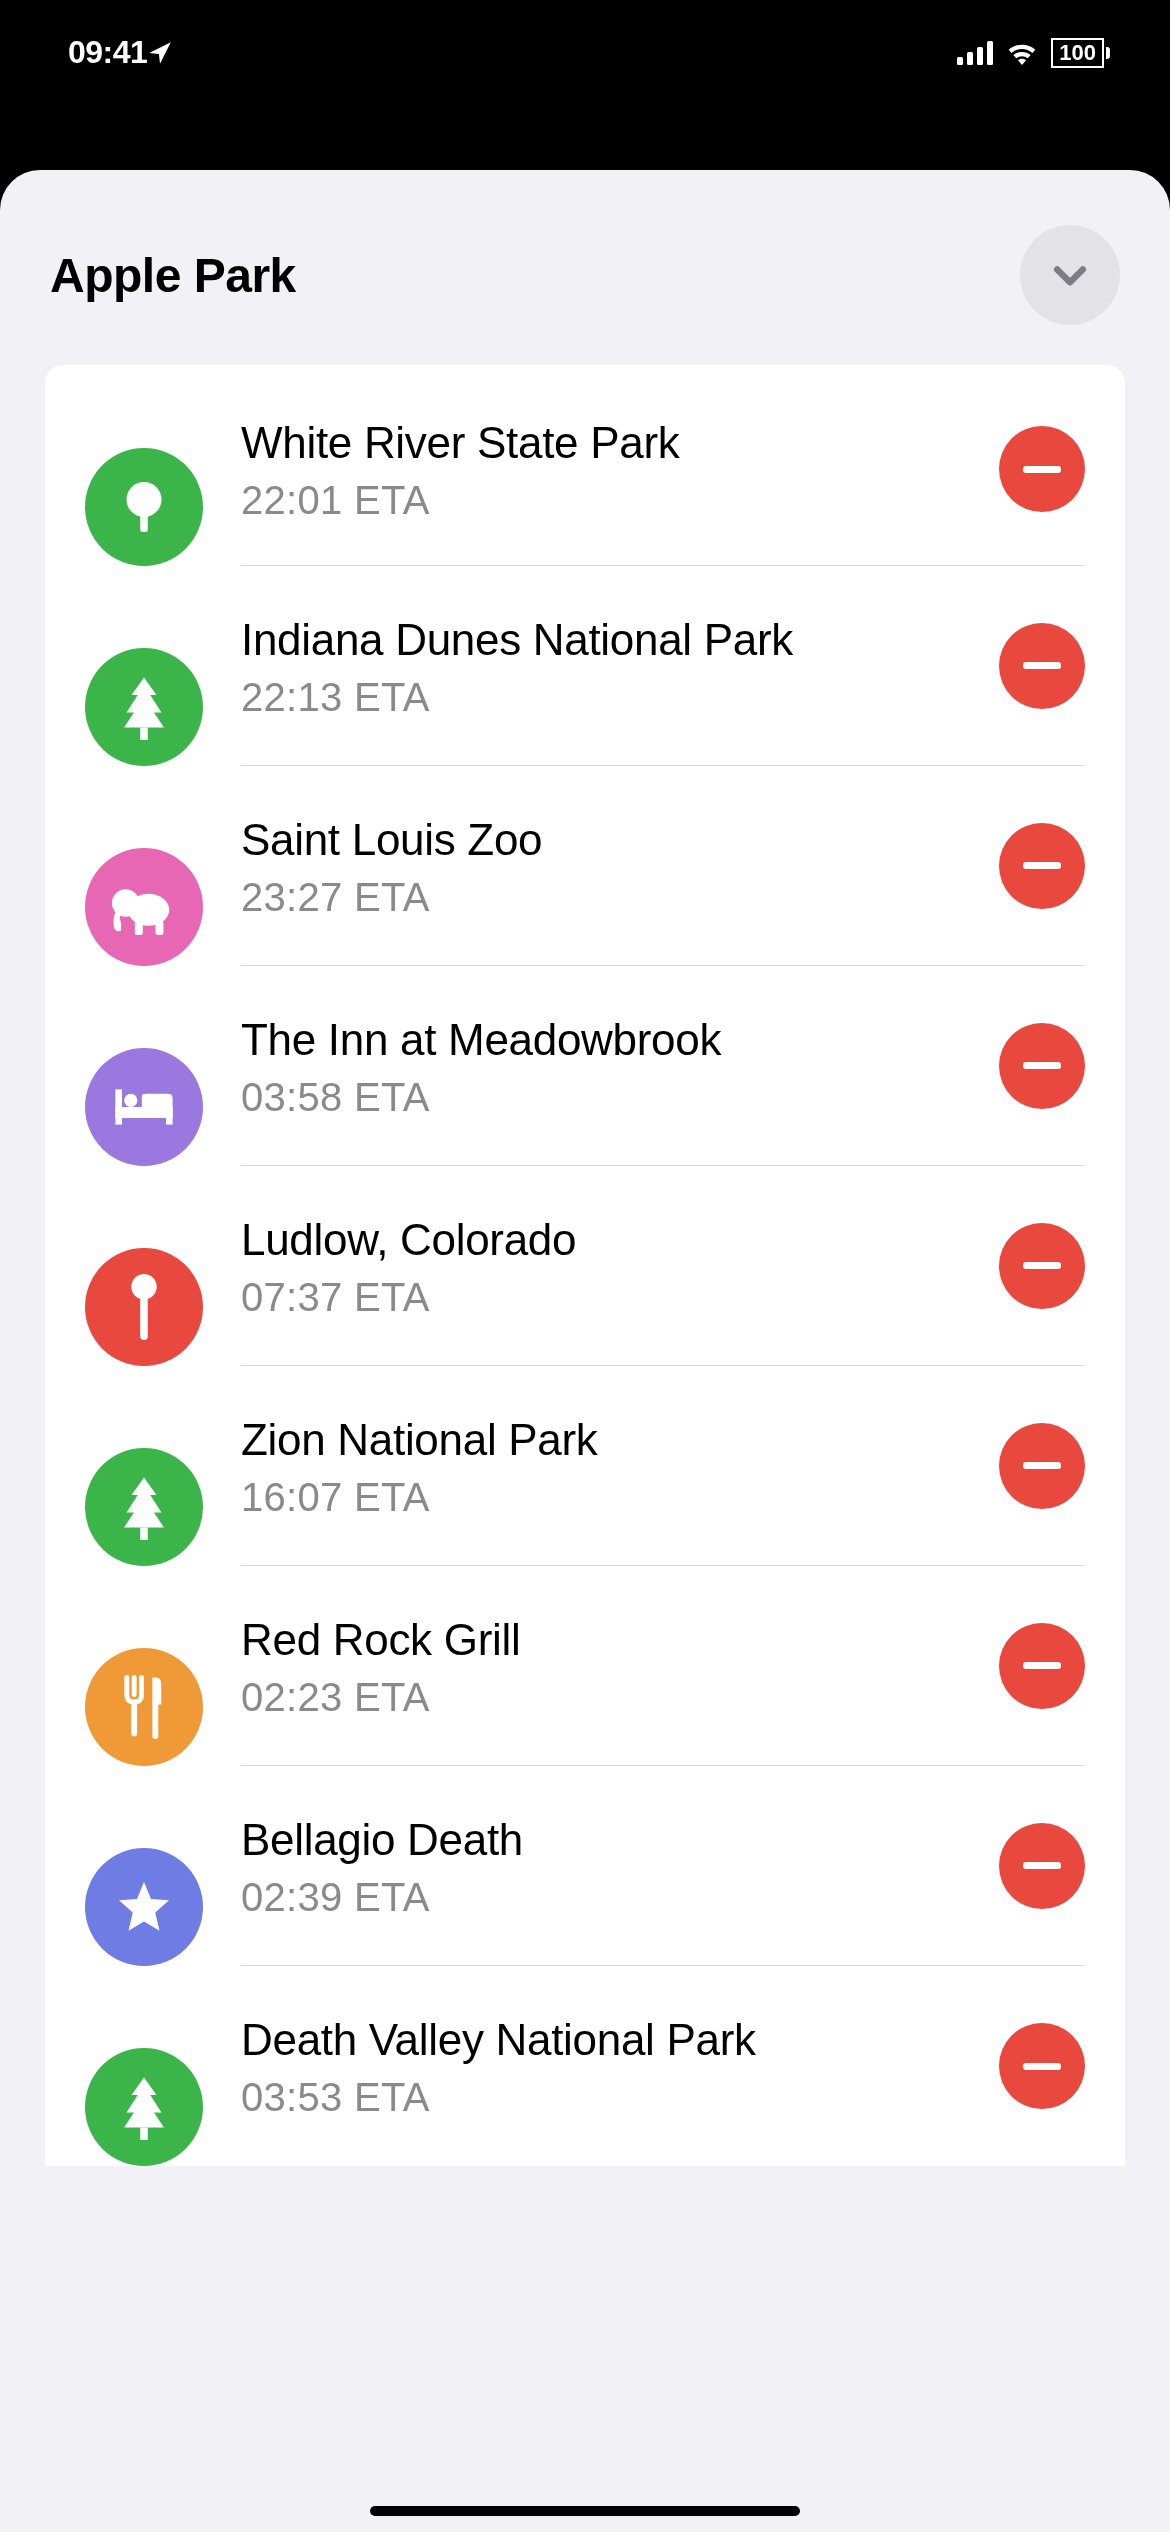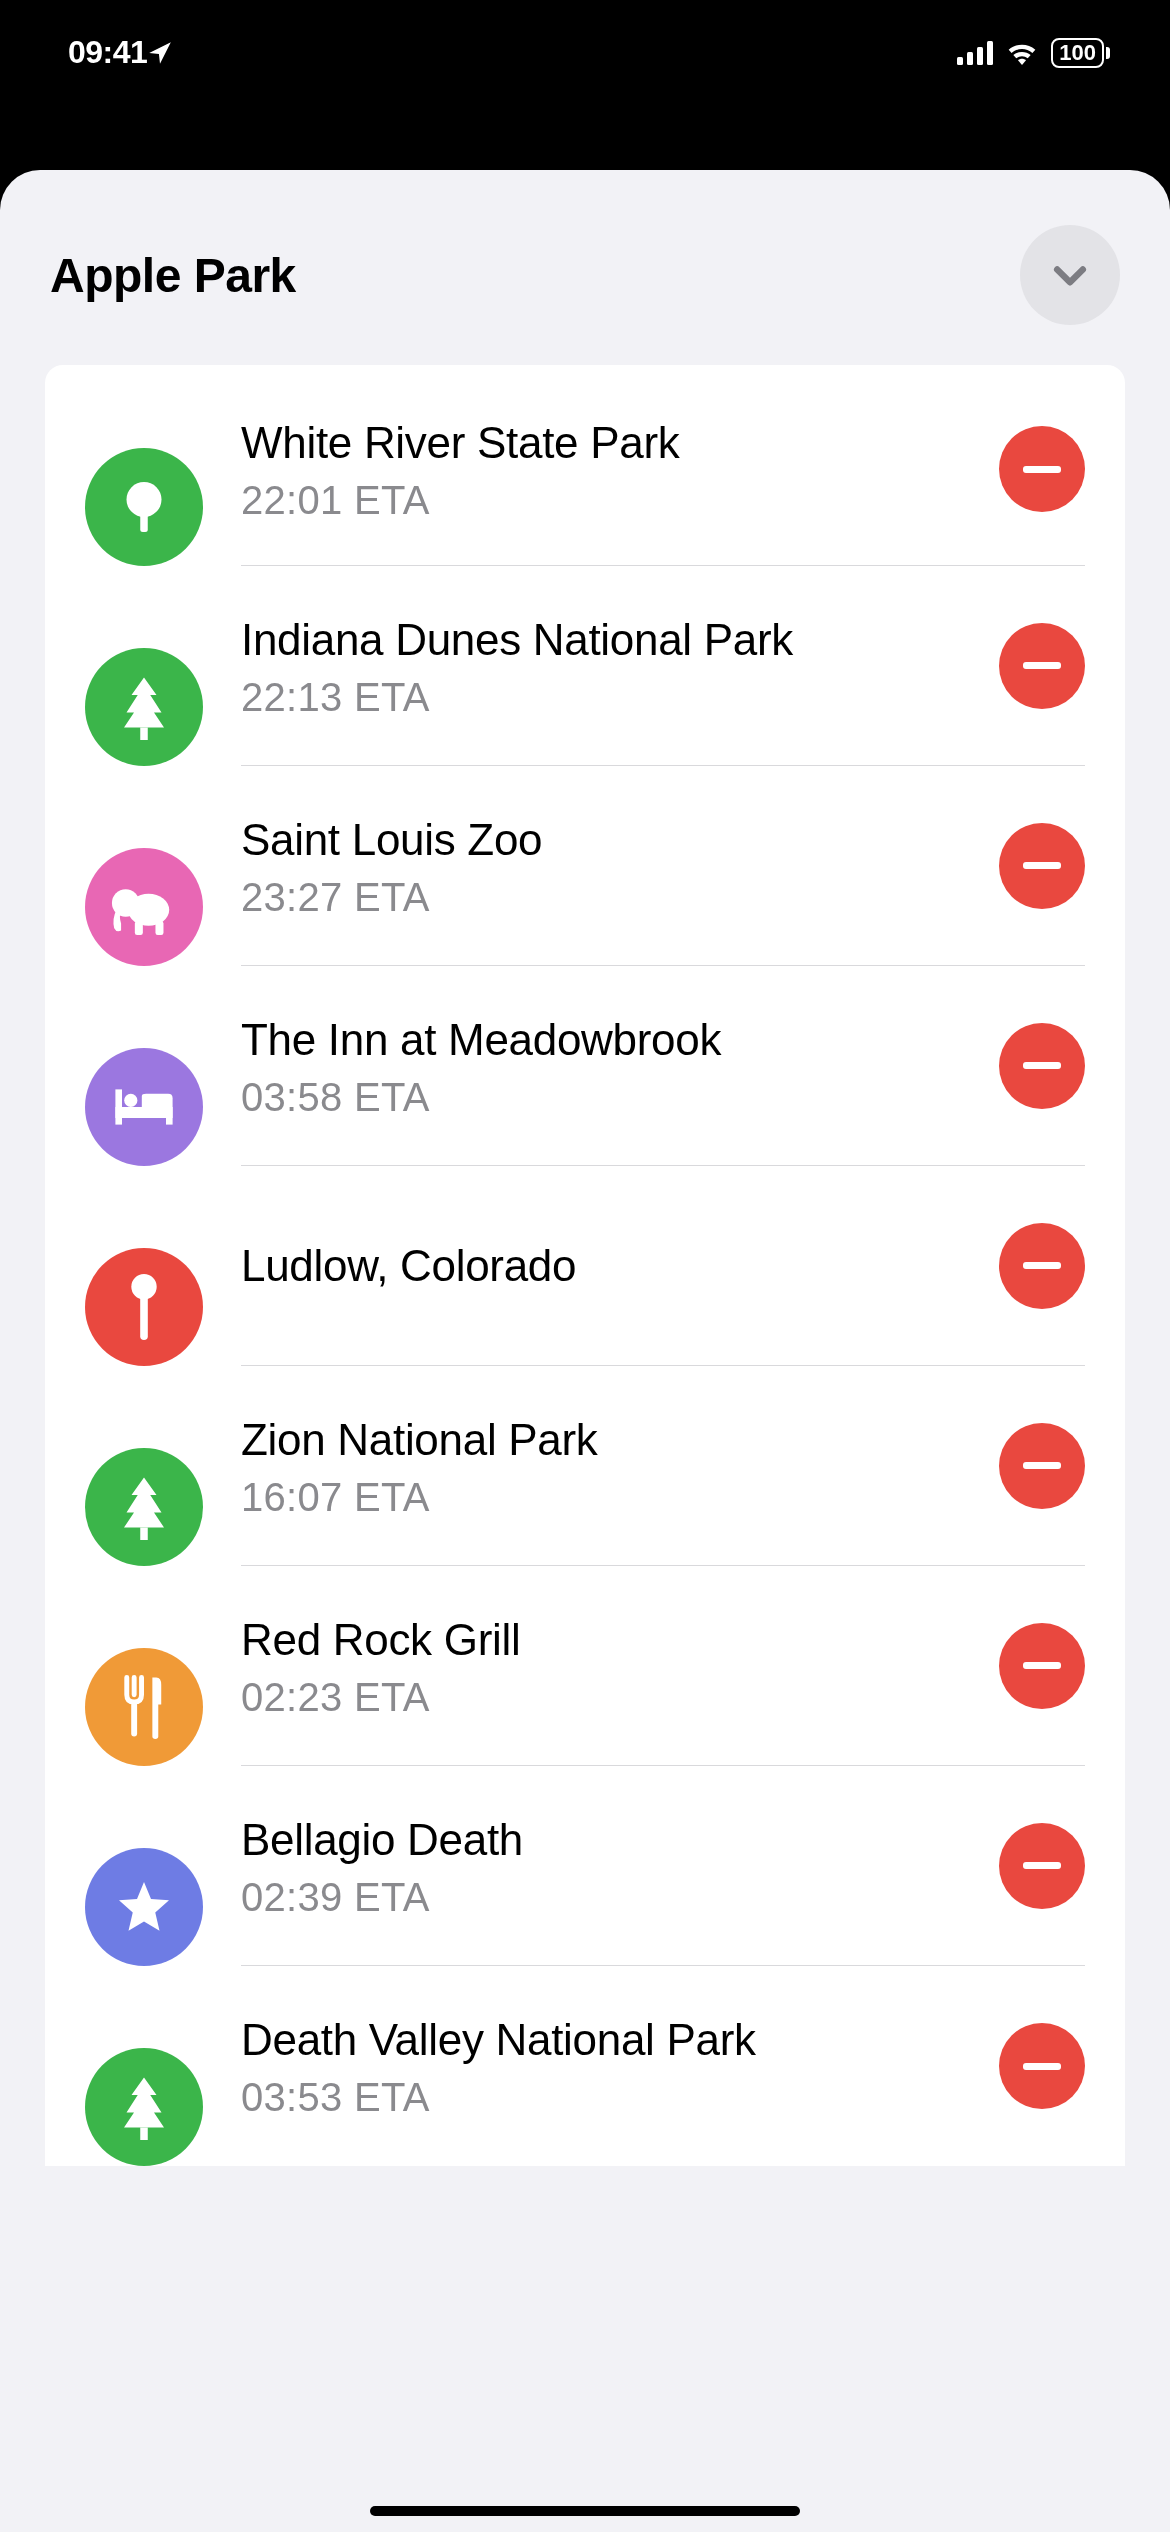--- a/index.html
+++ b/index.html
@@ -35,21 +35,21 @@
       display: flex;
       align-items: center;
       gap: 12px;
     }
     .battery-box {
       display: flex;
       align-items: center;
     }
     .battery-body {
       border: 2.5px solid #fff;
-      border-radius: 8px;
+      border-radius: 0;
       padding: 2px 6px;
       font-size: 22px;
       font-weight: 700;
       line-height: 1;
     }
     .battery-tip {
       width: 4px;
       height: 12px;
       background: #fff;
       border-radius: 0 3px 3px 0;
@@ -291,20 +291,21 @@
     <div class="list-row">
       <div class="row-icon ic-red">
         <svg width="34" height="66" viewBox="0 0 12 26" fill="#fff">
           <circle cx="6" cy="5" r="5"></circle>
           <rect x="4.5" y="8" width="3" height="18" rx="1.5"></rect>
         </svg>
       </div>
       <div class="row-content">
         <div class="row-text">
           <div class="row-title">Ludlow, Colorado</div>
+          <div class="row-subtitle">07:37 ETA</div>
         </div>
         <div class="remove-btn">
             <div class="minus"></div>
           </div>
       </div>
     </div>
 
     <div class="list-row">
       <div class="row-icon ic-green">
         <svg width="60" height="65" viewBox="0 0 24 26" fill="#fff">

